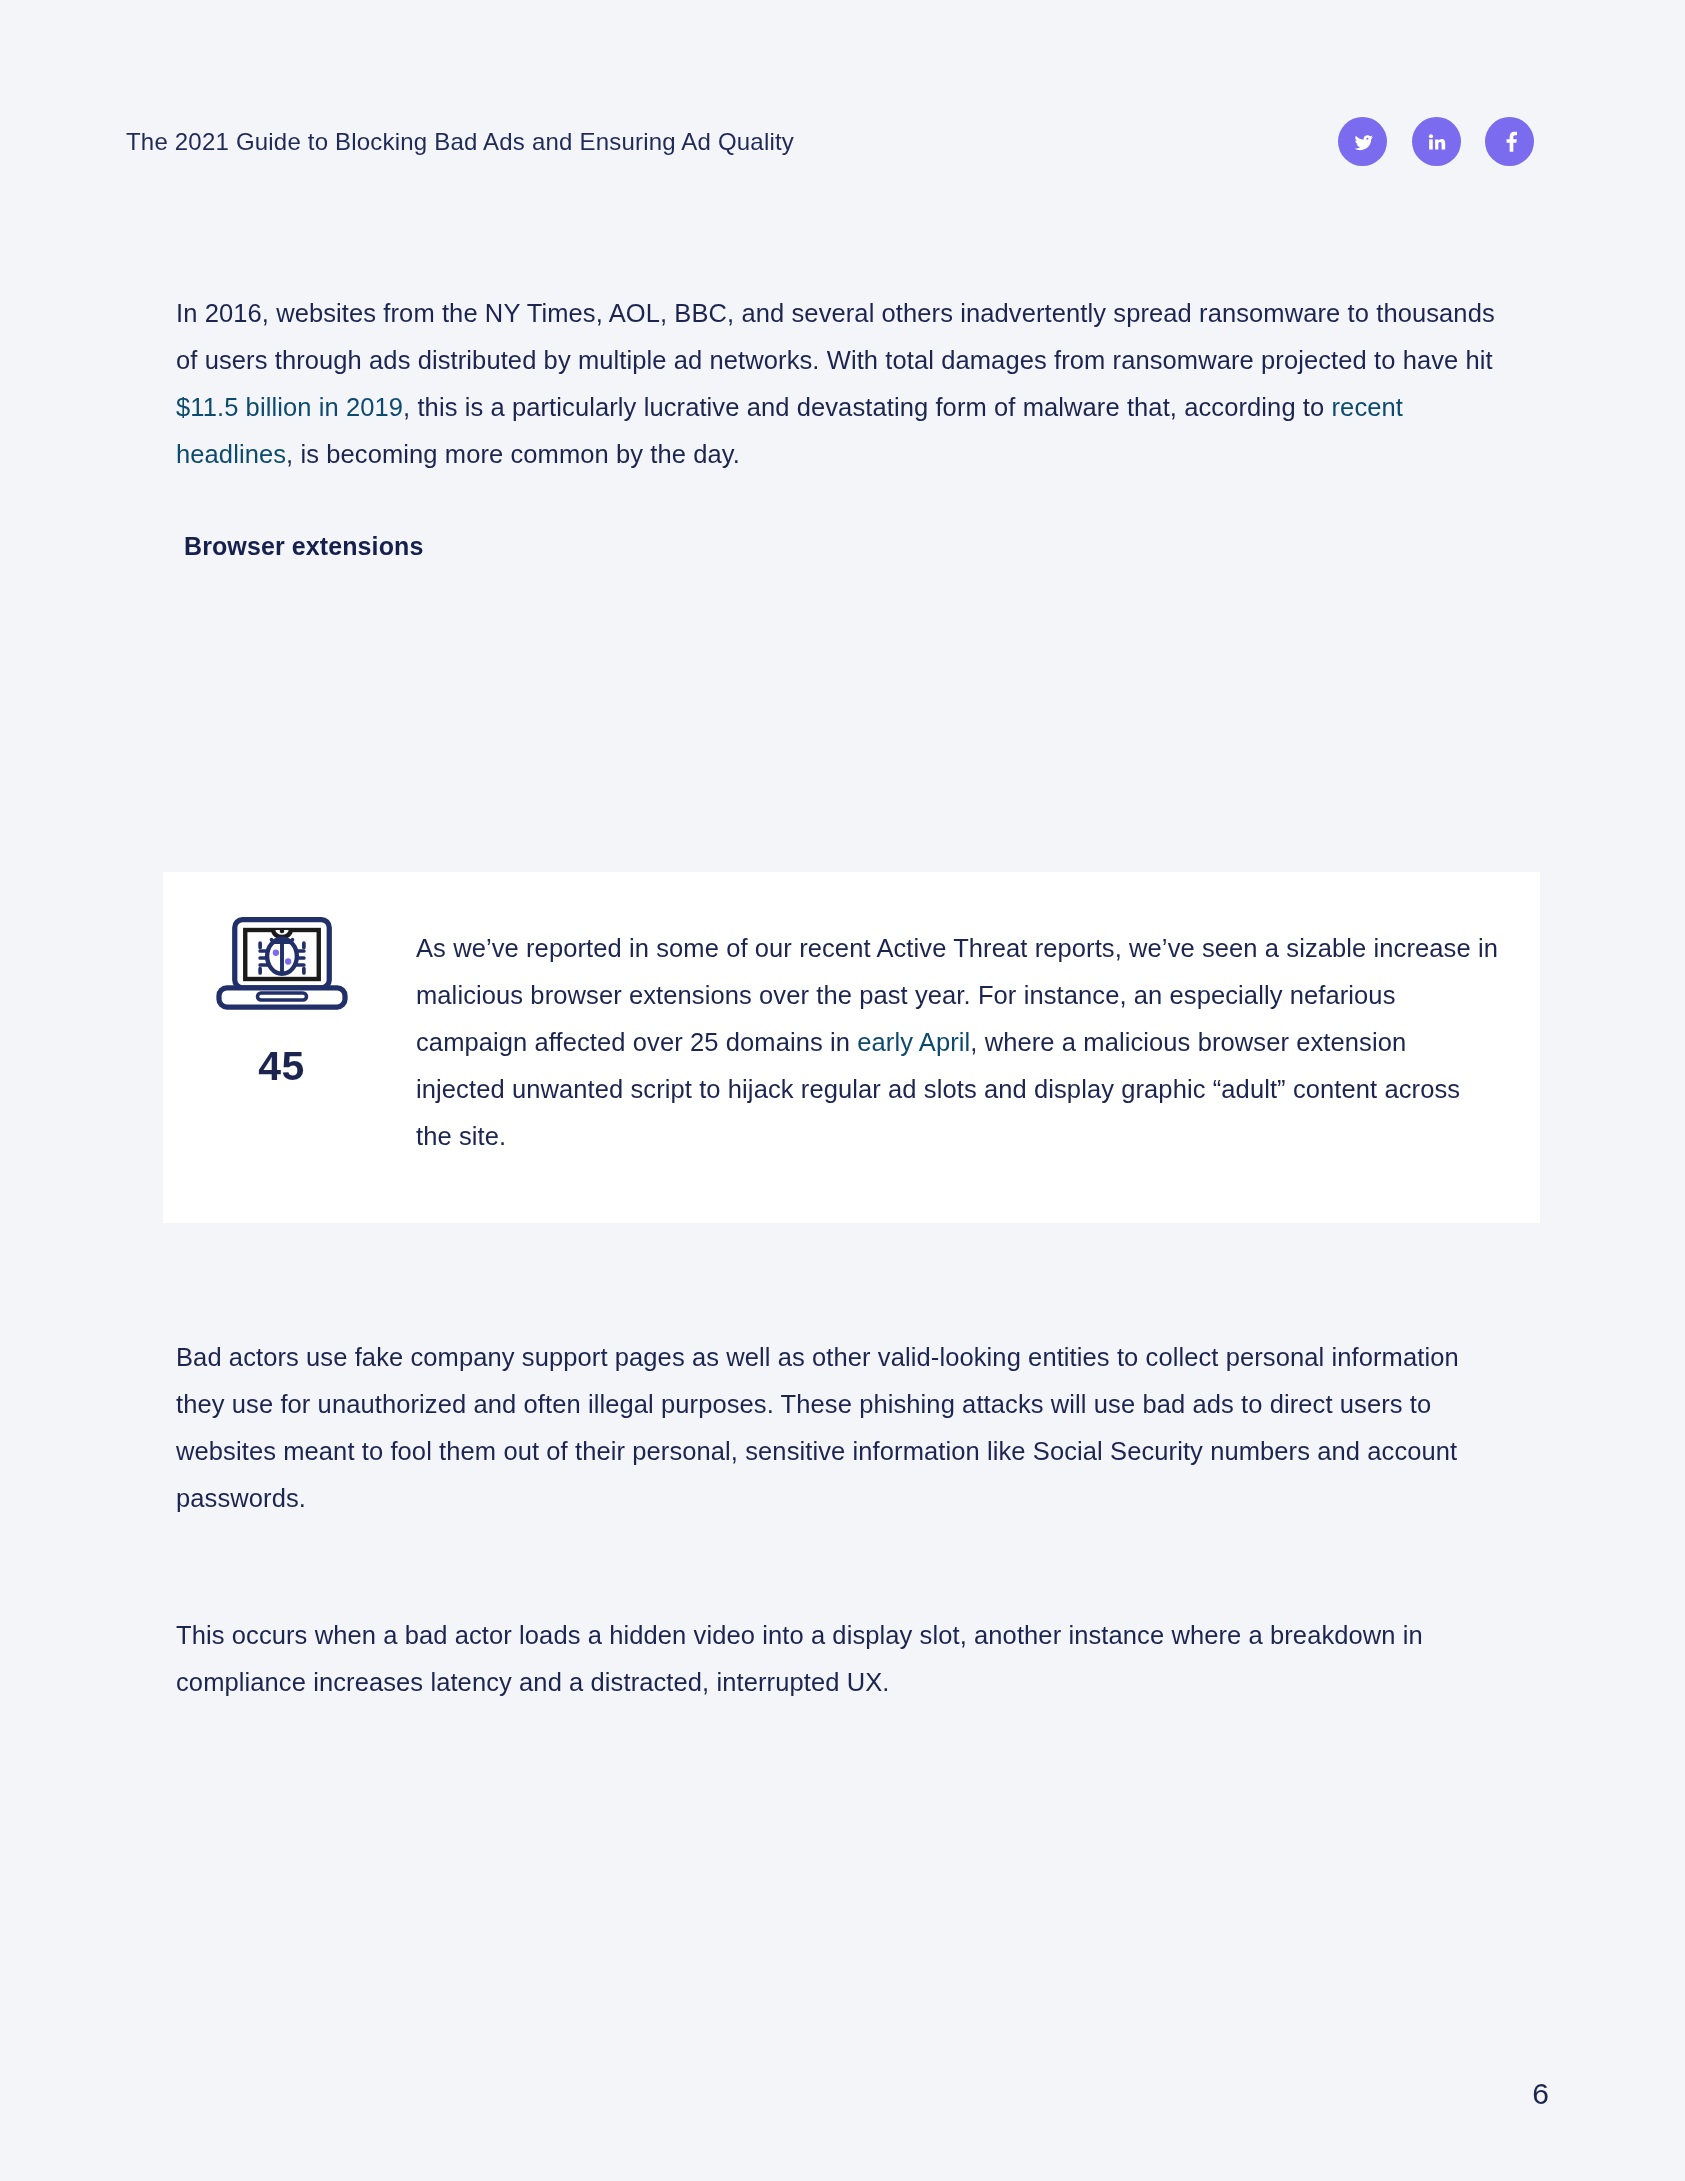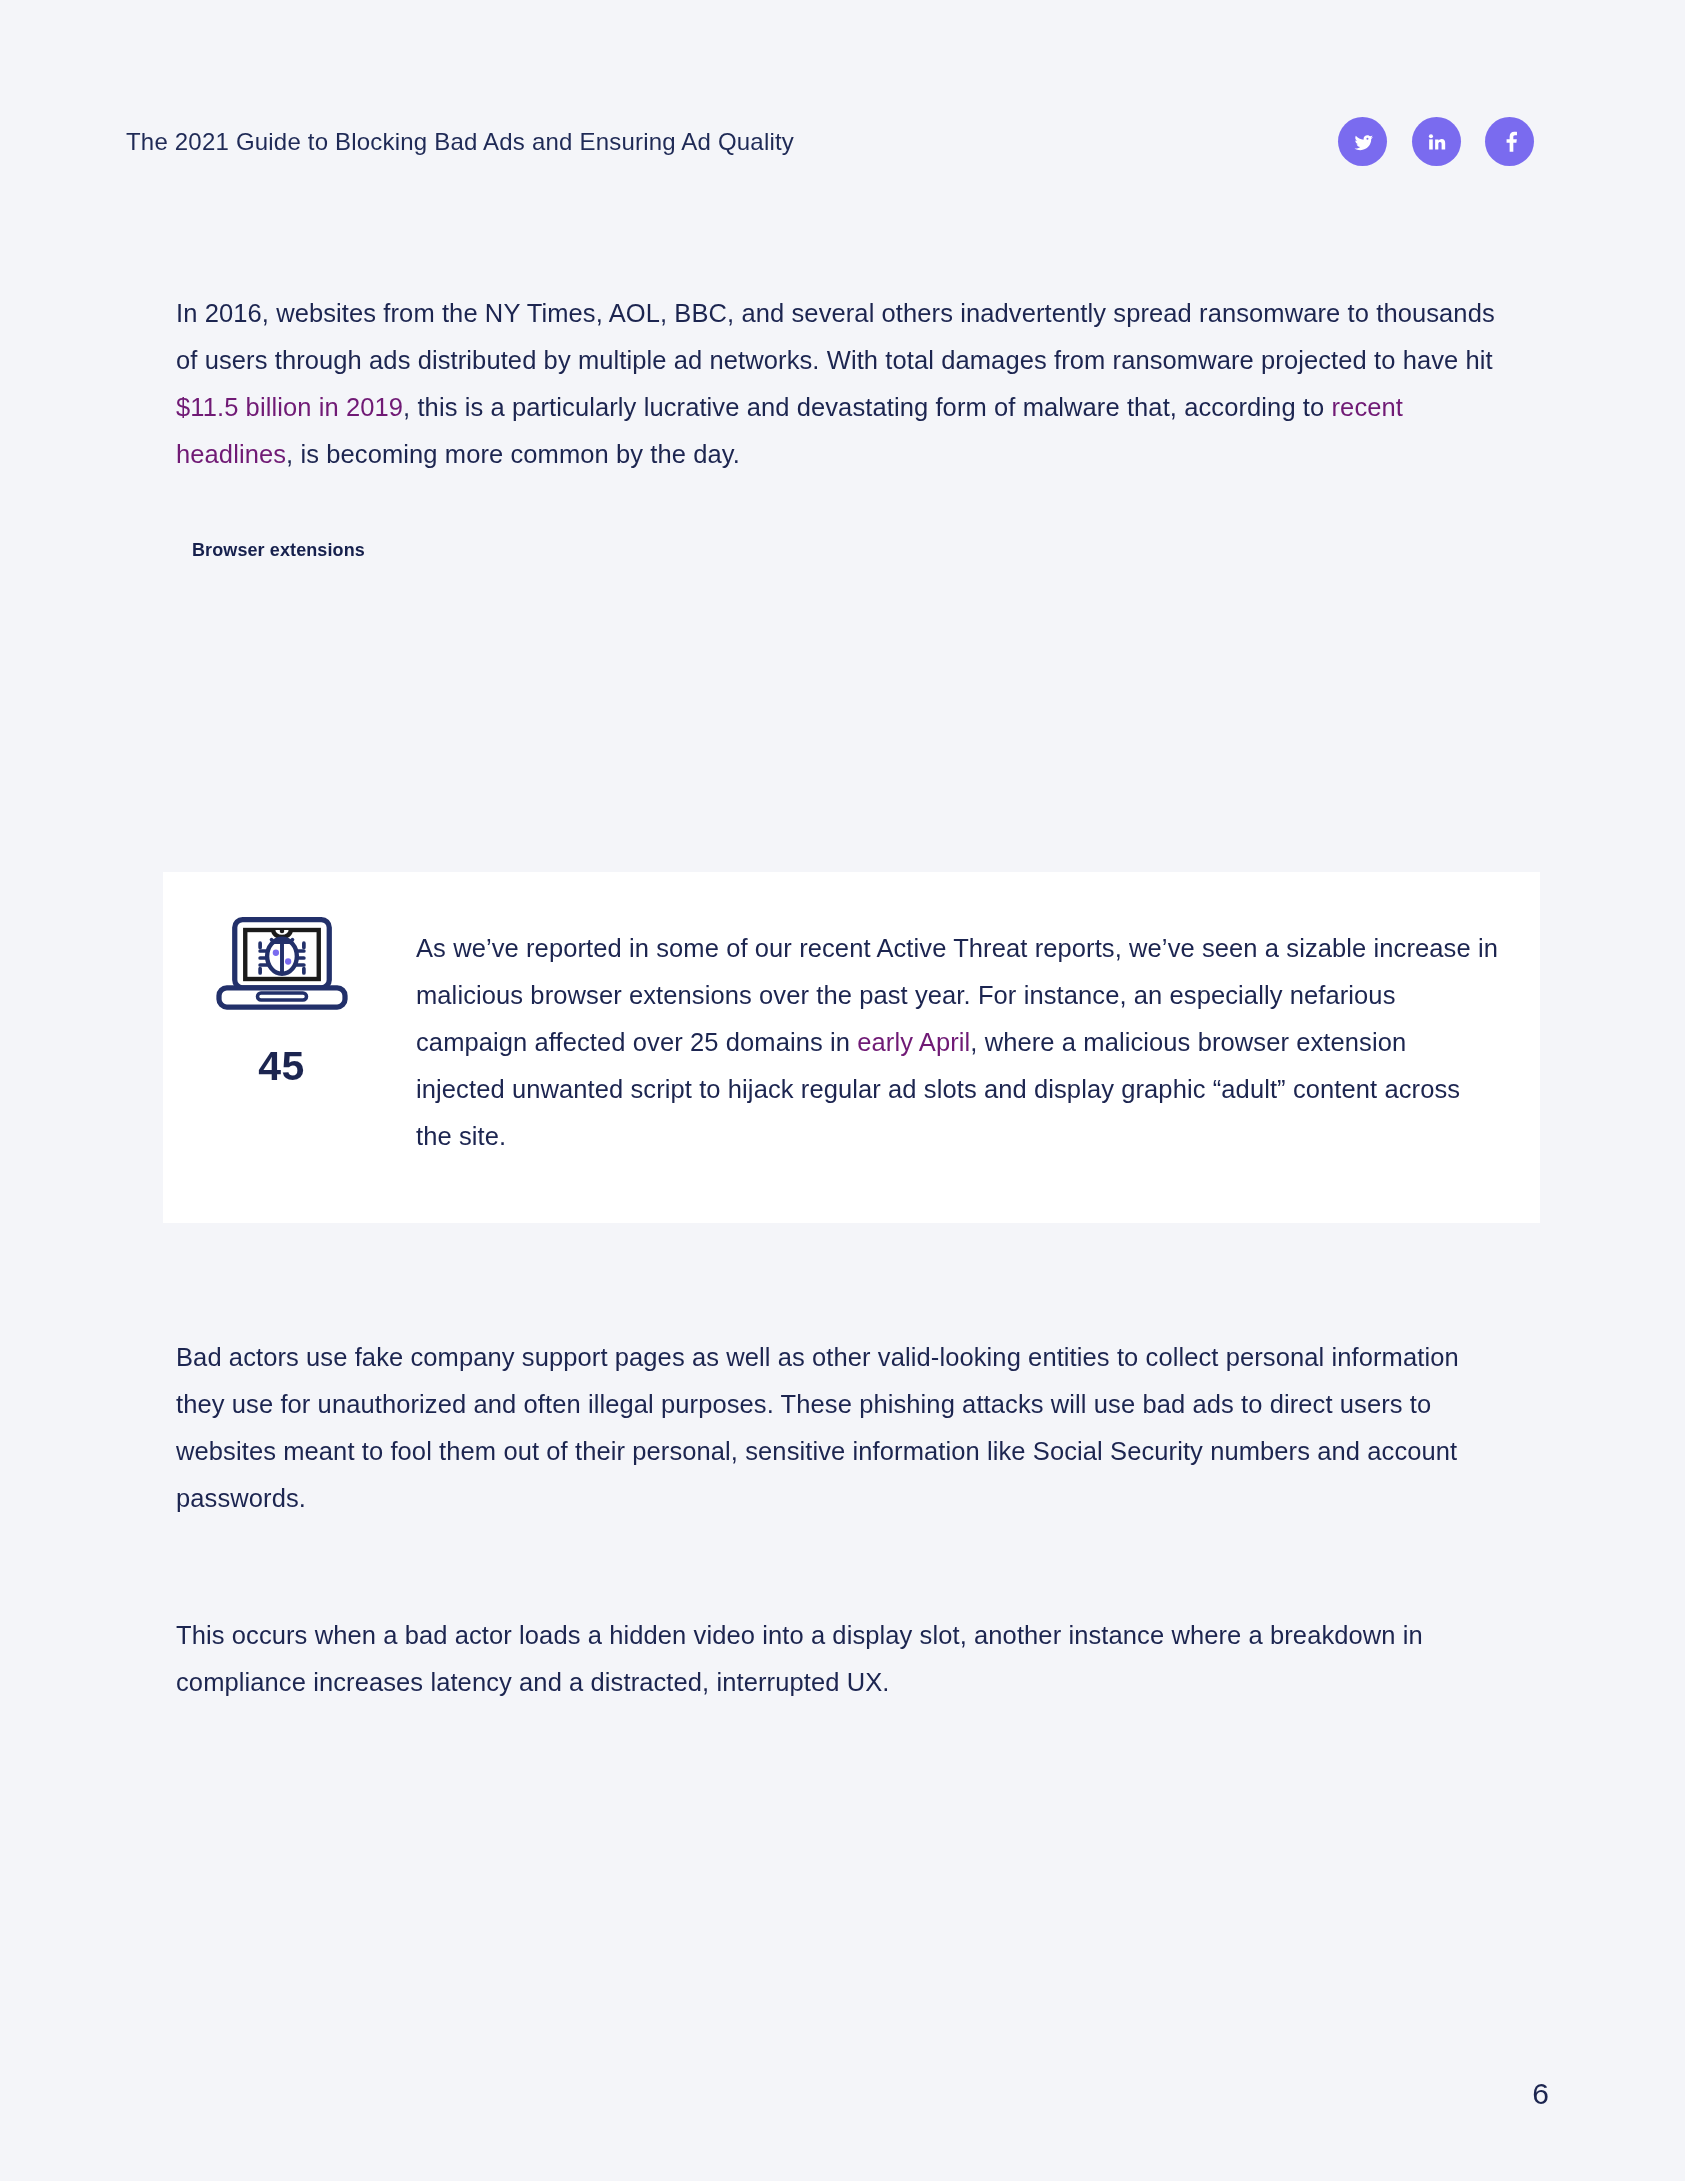--- a/index.html
+++ b/index.html
@@ -63,29 +63,29 @@
     margin: 0;
     font-size: 25.5px;
     line-height: 47px;
     color: #1c2550;
     font-weight: 400;
     letter-spacing: 0.1px;
   }
   p.body-text.narrow { width: 1308px; }
 
   h3.section-head {
-    margin: 16px;
-    font-size: 18px;
+    margin: 8px;
+    font-size: 25px;
     font-weight: 700;
     color: #16204d;
     letter-spacing: 0.1px;
   }
 
   a.inline-link {
-    color: #701a75;
+    color: #0c4a6e;
     text-decoration: none;
     cursor: pointer;
   }
 
   .gap-para  { height: 44px; }
   .gap-head  { height: 46px; }
 
   
   .callout {
     position: absolute;

